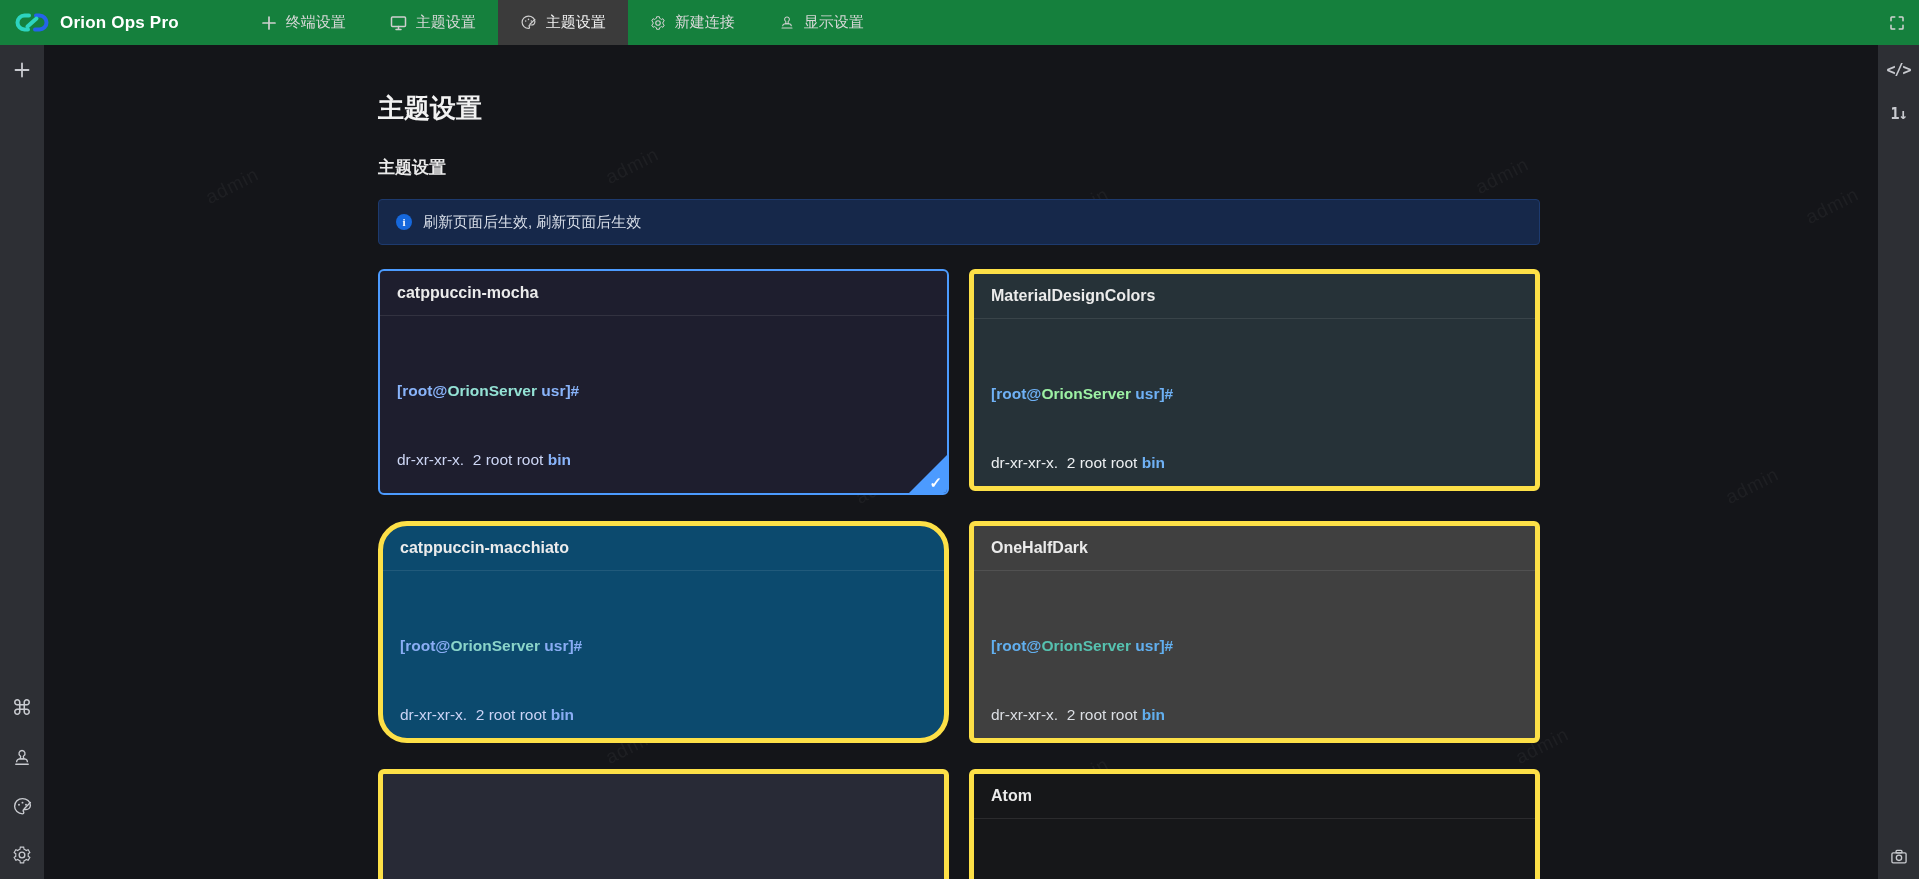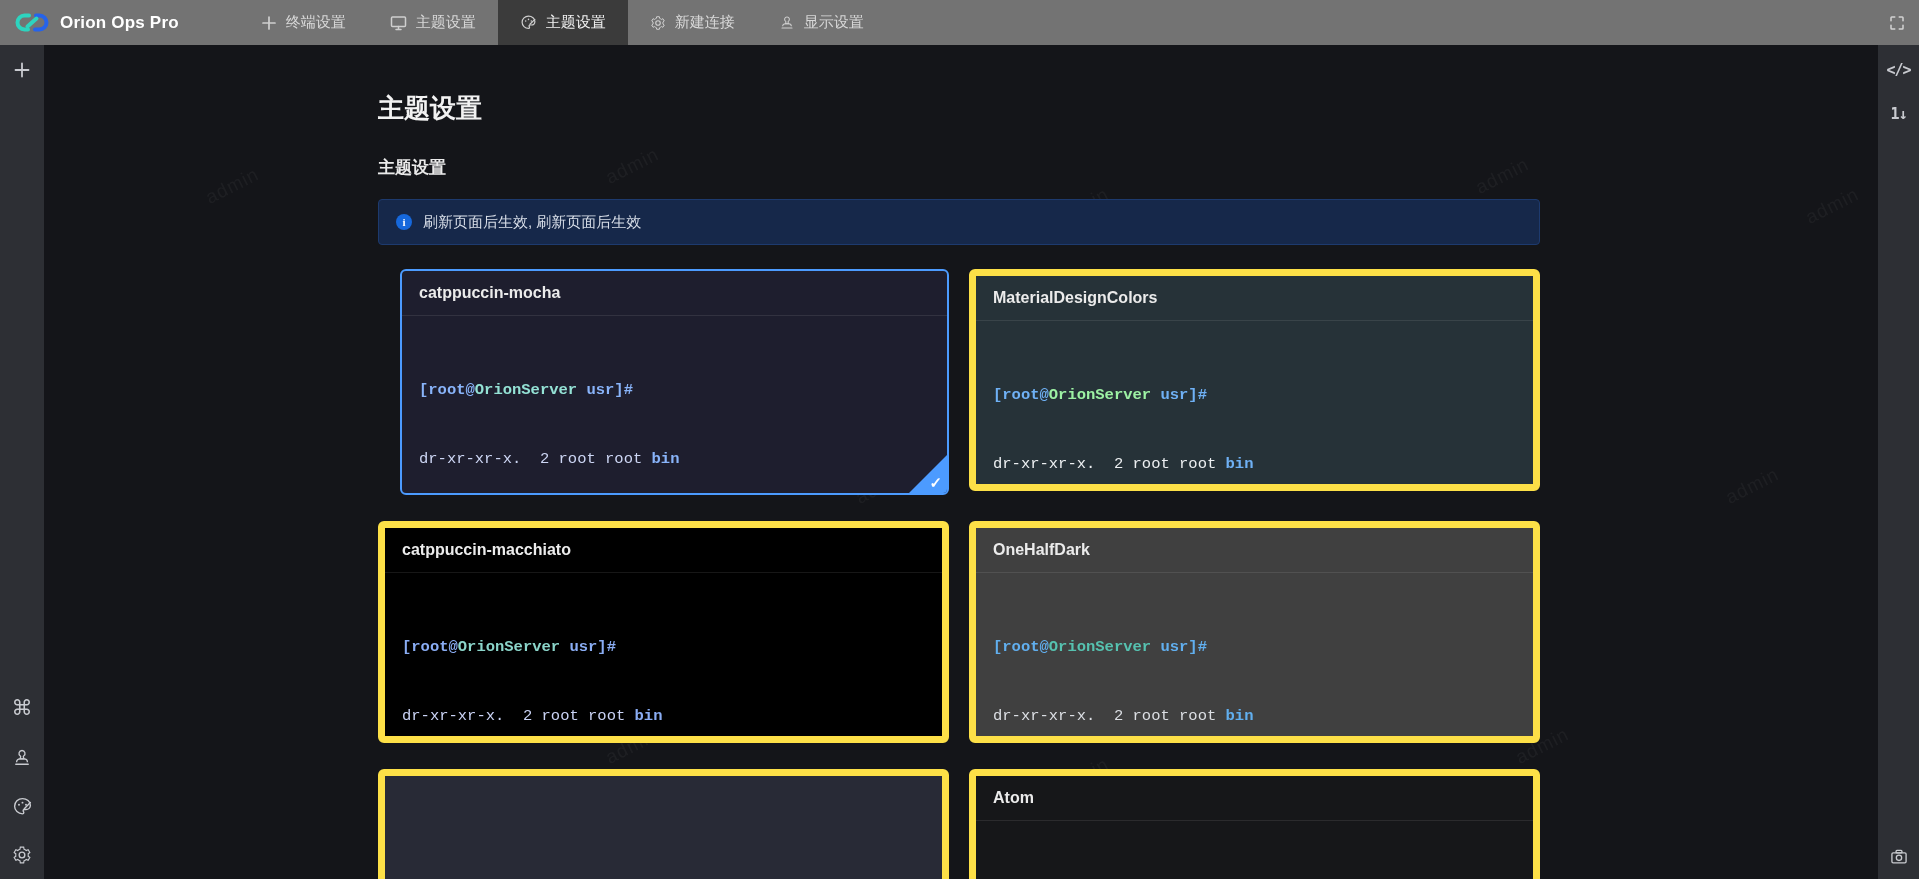--- a/index.html
+++ b/index.html
@@ -7,21 +7,21 @@
   body {
     width:1919px; height:879px; overflow:hidden;
     background:#141519;
     font-family:"Liberation Sans", sans-serif;
     -webkit-font-smoothing:antialiased;
   }
 
   
   .topbar {
     position:absolute; top:0; left:0; width:1919px; height:45px;
-    background:#737373; display:flex; align-items:center; z-index:20;
+    background:#15803d; display:flex; align-items:center; z-index:20;
   }
   .brand { display:flex; align-items:center; gap:10px; padding:0 18px 0 14px; }
   .app-title { color:#ffffff; font-size:17px; font-weight:bold; letter-spacing:.2px; white-space:nowrap; }
   .nav { display:flex; height:45px; margin-left:42px; }
   .nav-tab {
     display:flex; align-items:center; gap:9px; padding:0 22px;
     color:#d8d8d8; font-size:15px; cursor:pointer; height:45px; white-space:nowrap;
   }
   .nav-tab .ticon { display:flex; align-items:center; color:#cfcfcf; }
   .nav-tab.active { background:#3b3b3b; color:#f2f2f2; }
@@ -61,40 +61,40 @@
   }
   .info-badge {
     width:16px; height:16px; border-radius:50%; background:#1668dc; flex:0 0 16px;
     display:flex; align-items:center; justify-content:center;
     color:#fff; font-size:11px; font-weight:bold; font-family:"Liberation Serif",serif;
   }
 
   
   .grid { display:grid; grid-template-columns:571px 571px; column-gap:20px; row-gap:26px; }
   .card {
-    border:7px solid #fde047; border-radius:6px; overflow:hidden;
+    border:5px solid #fde047; border-radius:6px; overflow:hidden;
     position:relative; cursor:pointer; height:222px;
   }
   .card.selected { border:2px solid #4c9bff; height:226px; }
   .card-header {
     padding:13px 17px; font-size:16px; font-weight:bold; color:#ebebeb;
     border-bottom:1px solid rgba(255,255,255,.09);
   }
   .card-body {
-    padding:17px 17px; font-family:Liberation Mono, monospace;
+    padding:17px 17px; font-family:Liberation Sans, sans-serif;
     font-size:15.5px; line-height:23px; white-space:pre; color:var(--fg);
   }
   .prompt { font-weight:bold; }
   .p-blue { color:var(--pb); }
   .p-srv  { color:var(--srv); }
   .dirname { color:var(--dir); font-weight:bold; }
 
-  .t-mocha     { background:#1e1e2e;margin-left:22px; --fg:#cdd6f4; --pb:#89b4fa; --srv:#94e2d5; --dir:#89b4fa; --tmp:#94e2d5; --hlbg:#a6e3a1; --hlfg:#1e1e2e; }
+  .t-mocha     { background:#1e1e2e; --fg:#cdd6f4; --pb:#89b4fa; --srv:#94e2d5; --dir:#89b4fa; --tmp:#94e2d5; --hlbg:#a6e3a1; --hlfg:#1e1e2e; }
   .t-material  { background:#263238; --fg:#eceff1; --pb:#6fb1f5; --srv:#9df2a4; --dir:#6fb1f5; --tmp:#80e8c9; --hlbg:#69f0ae; --hlfg:#1f3a33; }
-  .t-macchiato { background:#000000; --fg:#cad3f5; --pb:#8aadf4; --srv:#8bd5ca; --dir:#8aadf4; --tmp:#8bd5ca; --hlbg:#a6da95; --hlfg:#24273a; }
+  .t-macchiato { background:#0c4a6e;border-radius:29px; --fg:#cad3f5; --pb:#8aadf4; --srv:#8bd5ca; --dir:#8aadf4; --tmp:#8bd5ca; --hlbg:#a6da95; --hlfg:#24273a; }
   .t-onehalf   { background:#404040; --fg:#dcdfe4; --pb:#61afef; --srv:#56c2b0; --dir:#61afef; --tmp:#56c2b0; --hlbg:#98c379; --hlfg:#282c34; }
   .t-dracula   { background:#282a36; --fg:#f8f8f2; --pb:#bd93f9; --srv:#8be9fd; --dir:#bd93f9; --tmp:#8be9fd; --hlbg:#50fa7b; --hlfg:#282a36; }
   .t-atom      { background:#161719; --fg:#c5c8c6; --pb:#6494ed; --srv:#6494ed; --dir:#6494ed; --tmp:#6494ed; --hlbg:#94fa36; --hlfg:#161719; }
 
   .check-corner {
     position:absolute; right:0; bottom:0; width:0; height:0;
     border-left:38px solid transparent; border-bottom:38px solid #4c9bff;
   }
   .check-mark {
     position:absolute; right:5px; bottom:3px; color:#ffffff;

